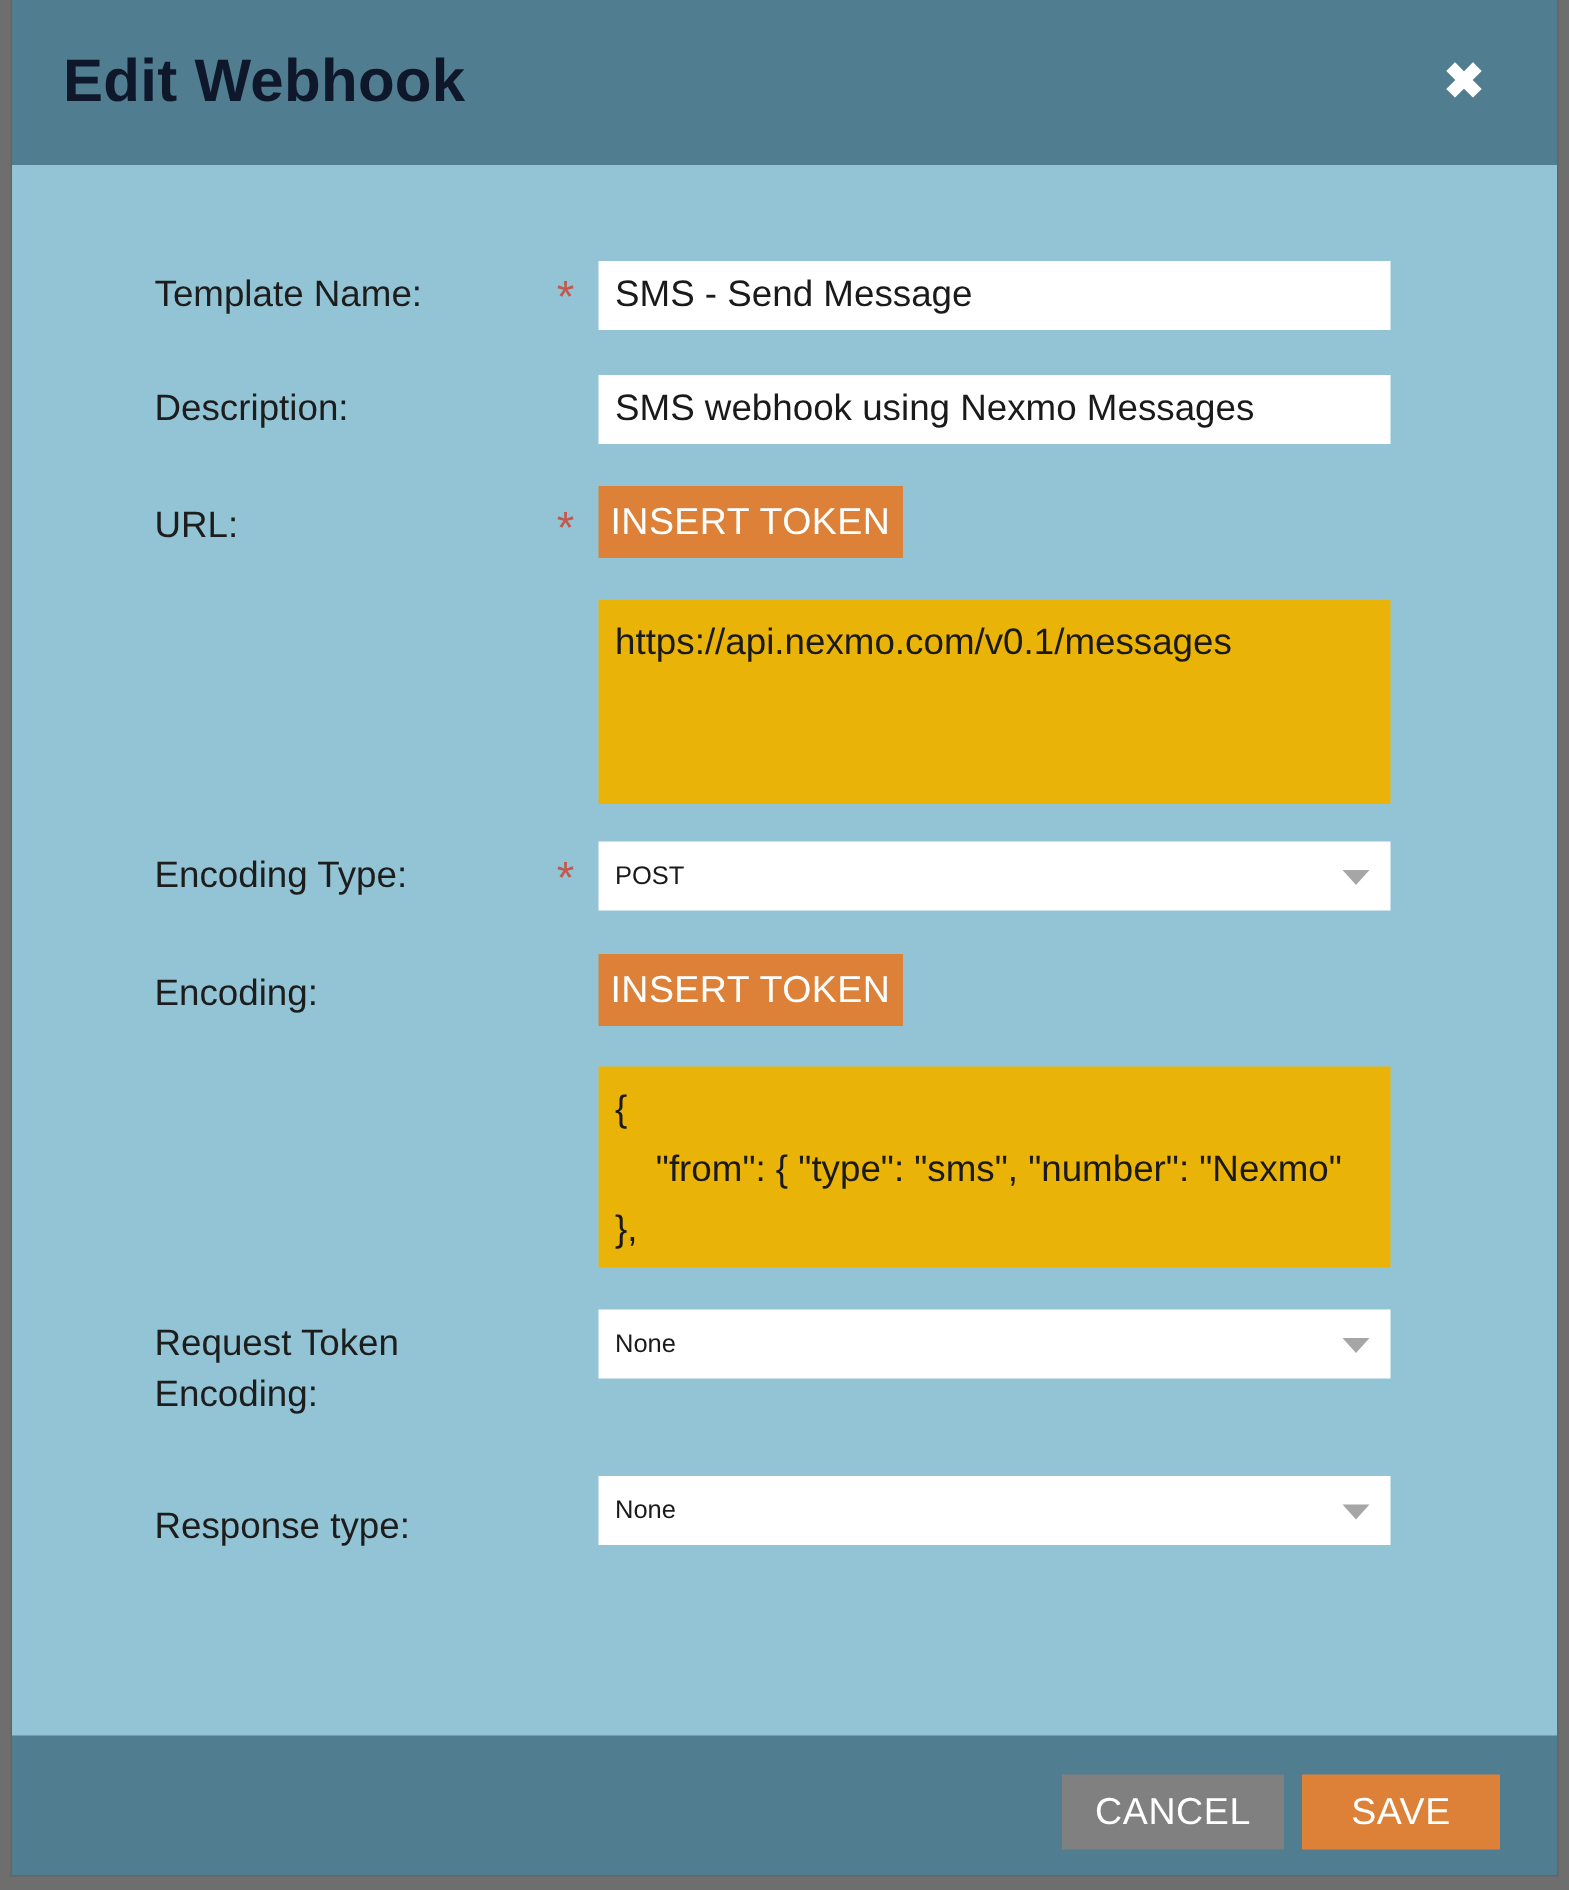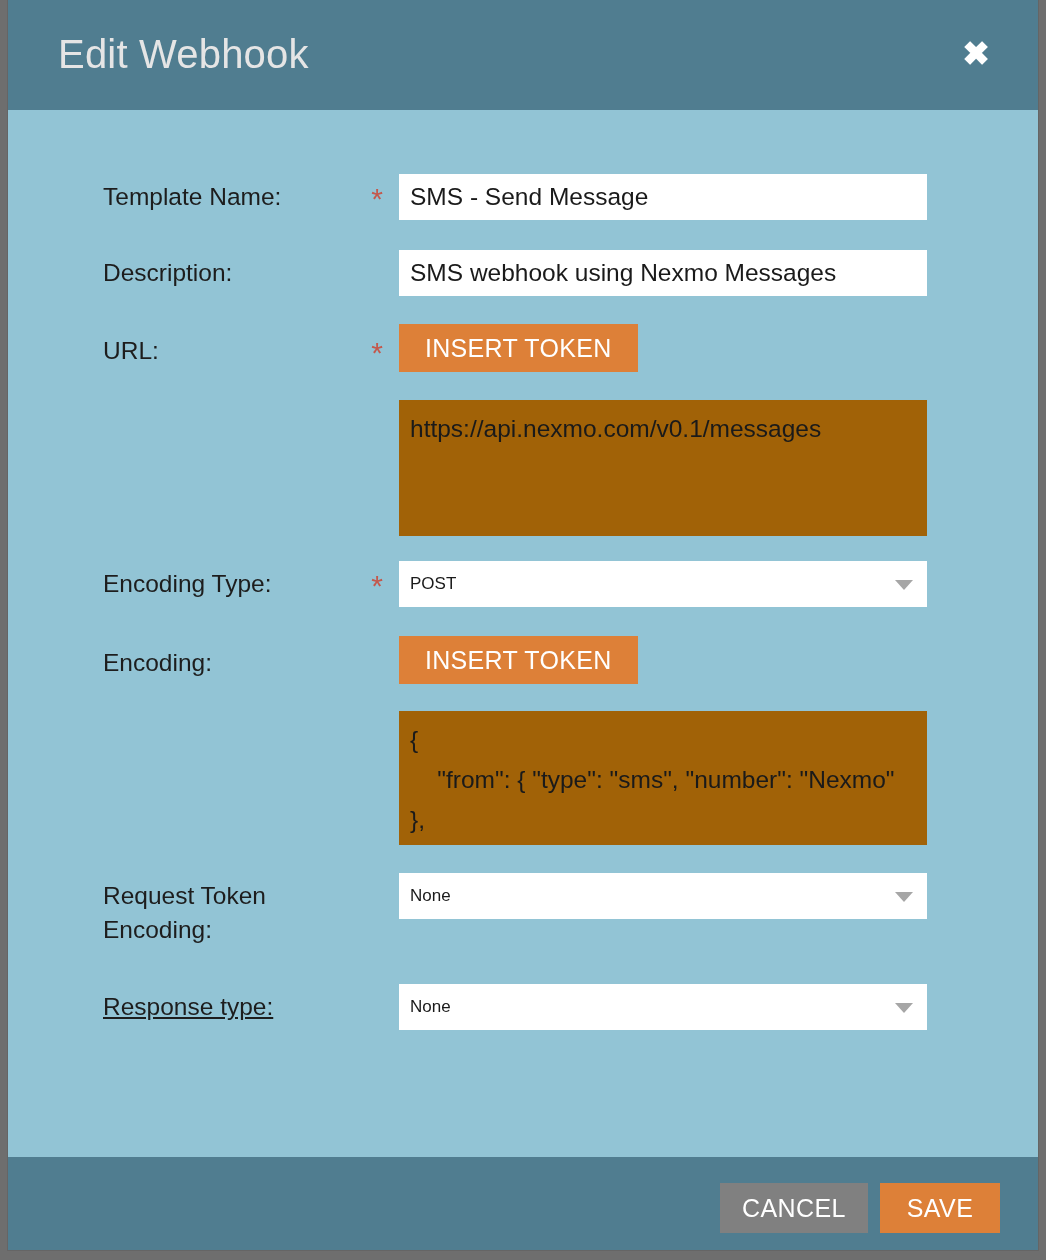--- a/index.html
+++ b/index.html
@@ -34,25 +34,24 @@
     top: 0;
     width: 100%;
     height: 110px;
     background: #507d90;
   }
   .modal-title {
     position: absolute;
     left: 34px;
     top: 29px;
     font-size: 40px;
-    color: #e5e5e5;
-    font-weight: normal;
+    color: #0f172a;
+    font-weight: bold;
     letter-spacing: 0.2px;
     line-height: 50px;
-    margin-left: 16px;
   }
   .close-icon {
     position: absolute;
     right: 44px;
     top: 36px;
     width: 36px;
     height: 36px;
     color: #ffffff;
     font-size: 33px;
     line-height: 36px;
@@ -104,21 +103,21 @@
     border: none;
     outline: none;
     box-sizing: border-box;
     padding: 0 11px;
     font-family: "Liberation Sans", sans-serif;
     font-size: 24.5px;
     color: #1a1a1a;
   }
   .textarea-box {
     width: 528px;
-    background: #a16207;
+    background: #eab308;
     box-sizing: border-box;
     padding: 9px 11px 0 11px;
     font-family: "Liberation Sans", sans-serif;
     font-size: 24.5px;
     color: #1a1a1a;
     line-height: 40px;
     overflow: hidden;
     white-space: pre-wrap;
     word-break: break-word;
   }
@@ -146,21 +145,21 @@
     border-right: 9px solid transparent;
     border-top: 10px solid #a6a6a6;
   }
   .token-button {
     display: inline-block;
     background: #dd8038;
     color: #ffffff;
     font-size: 25px;
     line-height: 48px;
     height: 48px;
-    padding: 0 26px;
+    padding: 0 8px;
     border: none;
     cursor: pointer;
     font-family: "Liberation Sans", sans-serif;
     letter-spacing: 0.3px;
   }
   .modal-footer {
     position: absolute;
     left: 0;
     top: 1157px;
     width: 100%;
@@ -182,21 +181,21 @@
     cursor: pointer;
     font-family: "Liberation Sans", sans-serif;
     letter-spacing: 0.4px;
   }
   .btn-cancel {
     background: #808080;
     width: 148px;
   }
   .btn-save {
     background: #dd8038;
-    width: 120px;
+    width: 132px;
   }
 </style>
 </head>
 <body>
 
 <div class="page-backdrop"></div>
 
 <div class="modal">
 
   <div class="modal-header">
@@ -266,21 +265,21 @@
 Encoding:</div>
       <div class="control">
         <div class="select-box">
           <span>None</span>
           <span class="select-arrow"></span>
         </div>
       </div>
     </div>
 
     <div class="form-row" style="top:874px;">
-      <div class="field-label" style="top:6px;text-decoration:underline;">Response type:</div>
+      <div class="field-label" style="top:17px;">Response type:</div>
       <div class="control">
         <div class="select-box">
           <span>None</span>
           <span class="select-arrow"></span>
         </div>
       </div>
     </div>
 
   </div>
 

